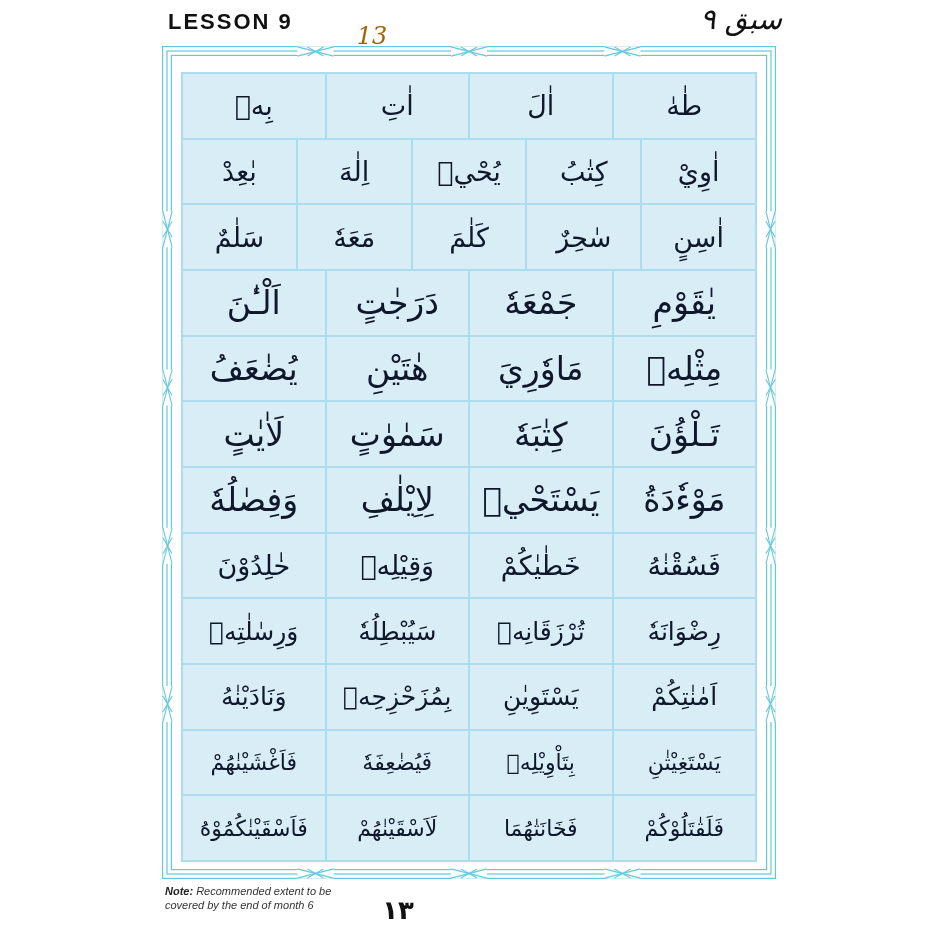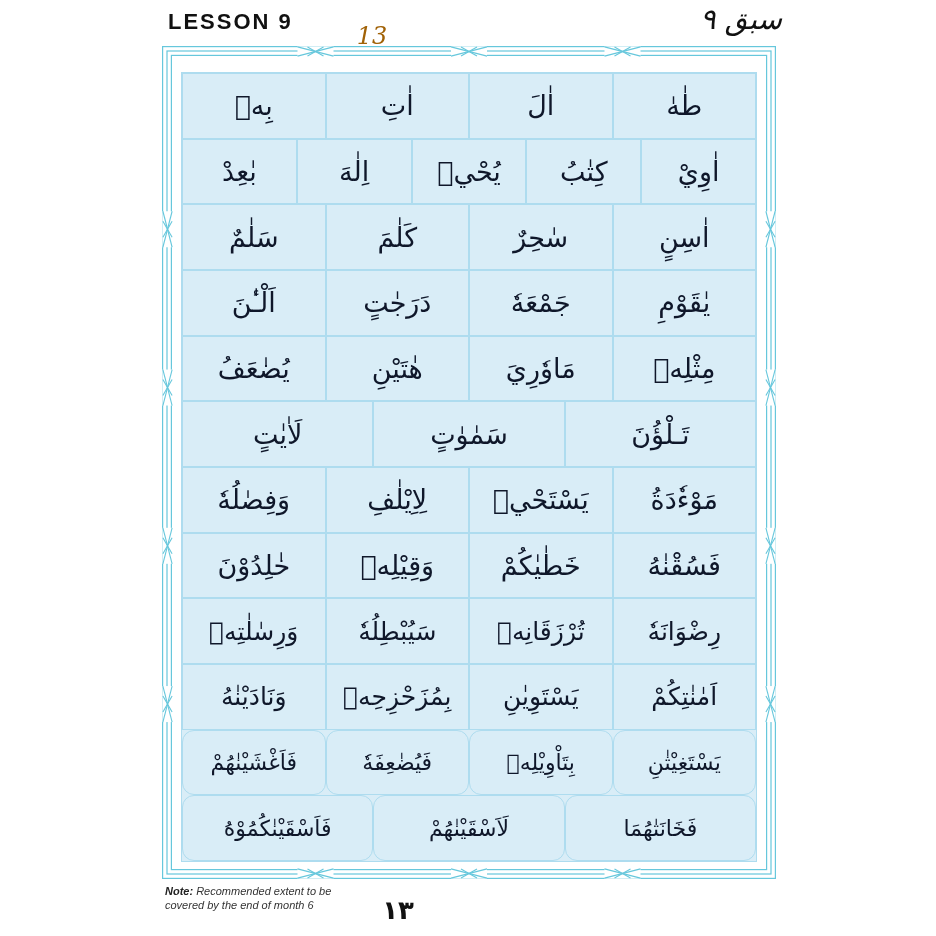--- a/index.html
+++ b/index.html
@@ -44,23 +44,23 @@
     display:flex;align-items:center;justify-content:center;
     background:#d9edf7;
     border:0.5px solid #aedcef;
     font-family:"DejaVu Sans", sans-serif;
     color:#0f172a;
     direction:rtl;
     overflow:hidden;
     white-space:nowrap;
   }
   .fs-a{font-size:27px;}
-  .fs-b{font-size:27px;}
+  .fs-b{font-size:33px;}
   .fs-c{font-size:25px;}
-  .fs-d{font-size:22px;border-radius:12px;}
+  .fs-d{font-size:22px;}
   
   .note{
     position:absolute;left:165px;top:884px;width:240px;
     font-size:11px;font-style:italic;color:#333;
     line-height:14px;
   }
   .note b{color:#222;}
   .page-num-bottom{
     position:absolute;left:0;top:895px;width:796px;
     text-align:center;
@@ -164,36 +164,38 @@
         <div class="word-cell fs-a">اٰوِيْ</div>
         <div class="word-cell fs-a">كِتٰبُ</div>
         <div class="word-cell fs-a">يُحْيٖ</div>
         <div class="word-cell fs-a">اِلٰهَ</div>
         <div class="word-cell fs-a">بٰعِدْ</div>
       </div>
       <div class="word-row">
         <div class="word-cell fs-a">اٰسِنٍ</div>
         <div class="word-cell fs-a">سٰحِرٌ</div>
         <div class="word-cell fs-a">كَلٰمَ</div>
+        <div class="word-cell fs-a">مَعَهٗ</div>
         <div class="word-cell fs-a">سَلٰمٌ</div>
       </div>
       <div class="word-row">
         <div class="word-cell fs-b">يٰقَوْمِ</div>
         <div class="word-cell fs-b">جَمْعَهٗ</div>
         <div class="word-cell fs-b">دَرَجٰتٍ</div>
         <div class="word-cell fs-b">اَلْـٰٔنَ</div>
       </div>
       <div class="word-row">
         <div class="word-cell fs-b">مِثْلِهٖ</div>
         <div class="word-cell fs-b">مَاوٗرِيَ</div>
         <div class="word-cell fs-b">هٰتَيْنِ</div>
         <div class="word-cell fs-b">يُضٰعَفُ</div>
       </div>
       <div class="word-row">
         <div class="word-cell fs-b">تَـلْؤُنَ</div>
+        <div class="word-cell fs-b">كِتٰبَهٗ</div>
         <div class="word-cell fs-b">سَمٰوٰتٍ</div>
         <div class="word-cell fs-b">لَاٰيٰتٍ</div>
       </div>
       <div class="word-row">
         <div class="word-cell fs-b">مَوْءٗدَةُ</div>
         <div class="word-cell fs-b">يَسْتَحْيٖ</div>
         <div class="word-cell fs-b">لِاِيْلٰفِ</div>
         <div class="word-cell fs-b">وَفِصٰلُهٗ</div>
       </div>
       <div class="word-row">
@@ -214,20 +216,21 @@
         <div class="word-cell fs-c">بِمُزَحْزِحِهٖ</div>
         <div class="word-cell fs-c">وَنَادَيْنٰهُ</div>
       </div>
       <div class="word-row">
         <div class="word-cell fs-d">يَسْتَغِيْثٰنِ</div>
         <div class="word-cell fs-d">بِتَاْوِيْلِهٖ</div>
         <div class="word-cell fs-d">فَيُضٰعِفَهٗ</div>
         <div class="word-cell fs-d">فَاَغْشَيْنٰهُمْ</div>
       </div>
       <div class="word-row">
+        <div class="word-cell fs-d">فَلَقٰتَلُوْكُمْ</div>
         <div class="word-cell fs-d">فَخَانَتٰهُمَا</div>
         <div class="word-cell fs-d">لَاَسْقَيْنٰهُمْ</div>
         <div class="word-cell fs-d">فَاَسْقَيْنٰكُمُوْهُ</div>
       </div>
     </div>
 
   <div class="note">
     <b>Note:</b>
     <span>Recommended extent to be</span><br>
     <span>covered by the end of month 6</span>

